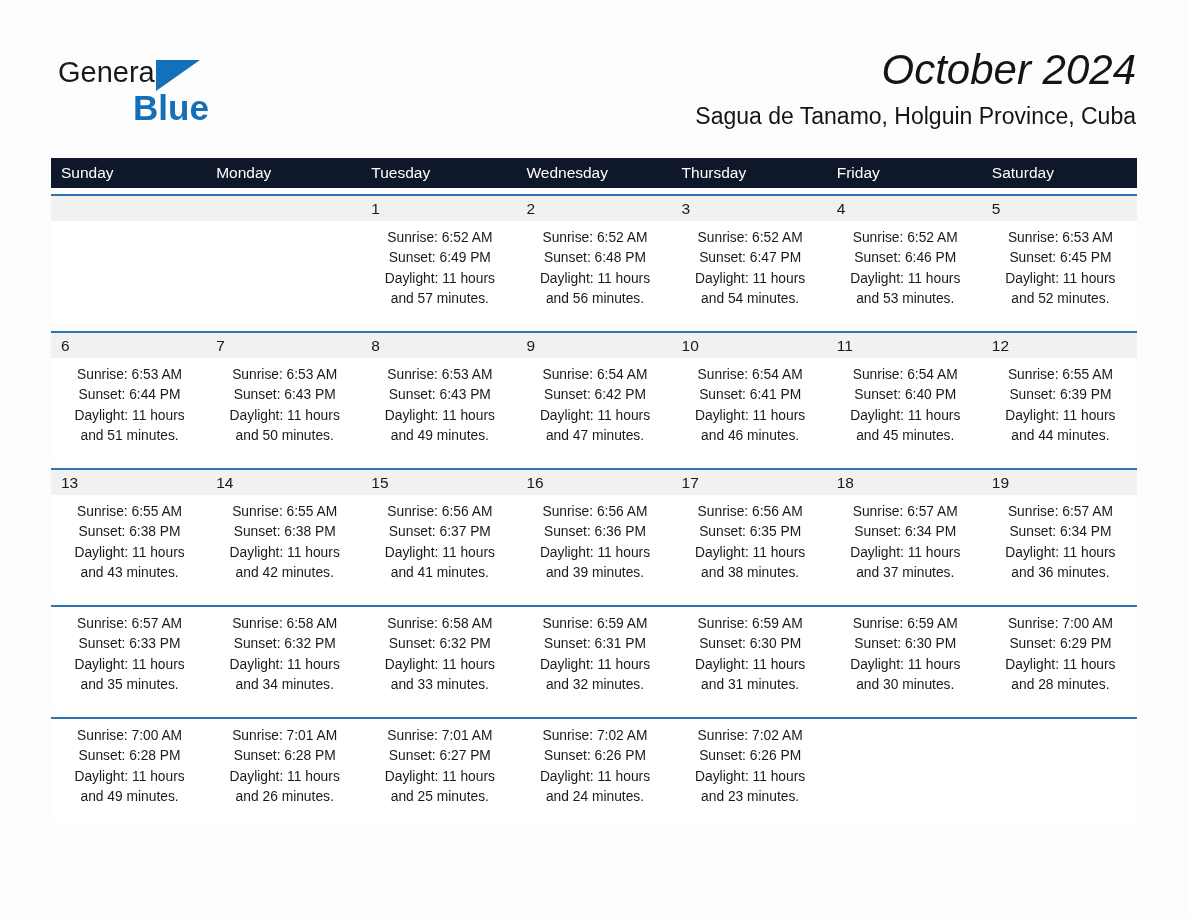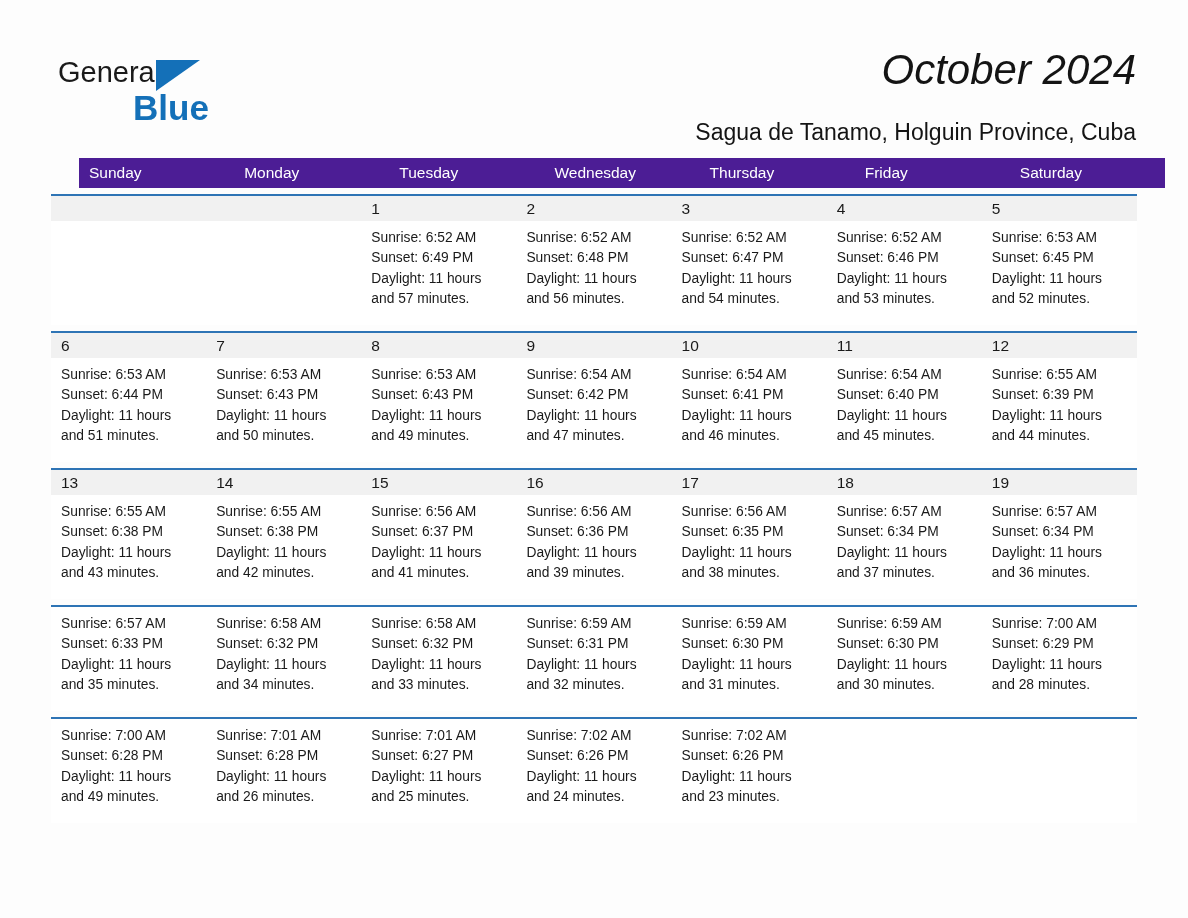--- a/index.html
+++ b/index.html
@@ -77,41 +77,40 @@
   }
   .month-title {
     font-size: 42px;
     line-height: 52px;
     font-weight: 400;
     color: #141414;
     white-space: nowrap;
     font-style: italic;
   }
   .location-title {
-    margin-top: 22px;
+    margin-top: 6px;
     font-size: 23px;
     line-height: 28px;
     font-weight: 400;
     color: #141414;
     white-space: nowrap;
   }
 
   
   .calendar {
     position: absolute;
     left: 51px;
     top: 158px;
     width: 1086px;
   }
   .dow-row {
     display: flex;
     width: 100%;
-    background: #4c1d95;
+    background: #0f172a;
     height: 30px;
-    margin-left: 28px;
   }
   .dow-cell {
     flex: 1 1 0;
     color: #ffffff;
     font-size: 15.5px;
     line-height: 30px;
     padding-left: 10px;
     box-sizing: border-box;
     white-space: nowrap;
   }
@@ -145,20 +144,21 @@
     background: #ffffff;
     min-height: 104px;
   }
   .info-cell {
     flex: 1 1 0;
     padding: 7px 8px 0 10px;
     box-sizing: border-box;
     font-size: 13.8px;
     line-height: 20.3px;
     color: #1a1a1a;
+    text-align: center;
   }
   .info-line {
     white-space: nowrap;
   }
 </style>
 </head>
 <body>
 
 <div class="page">
 

